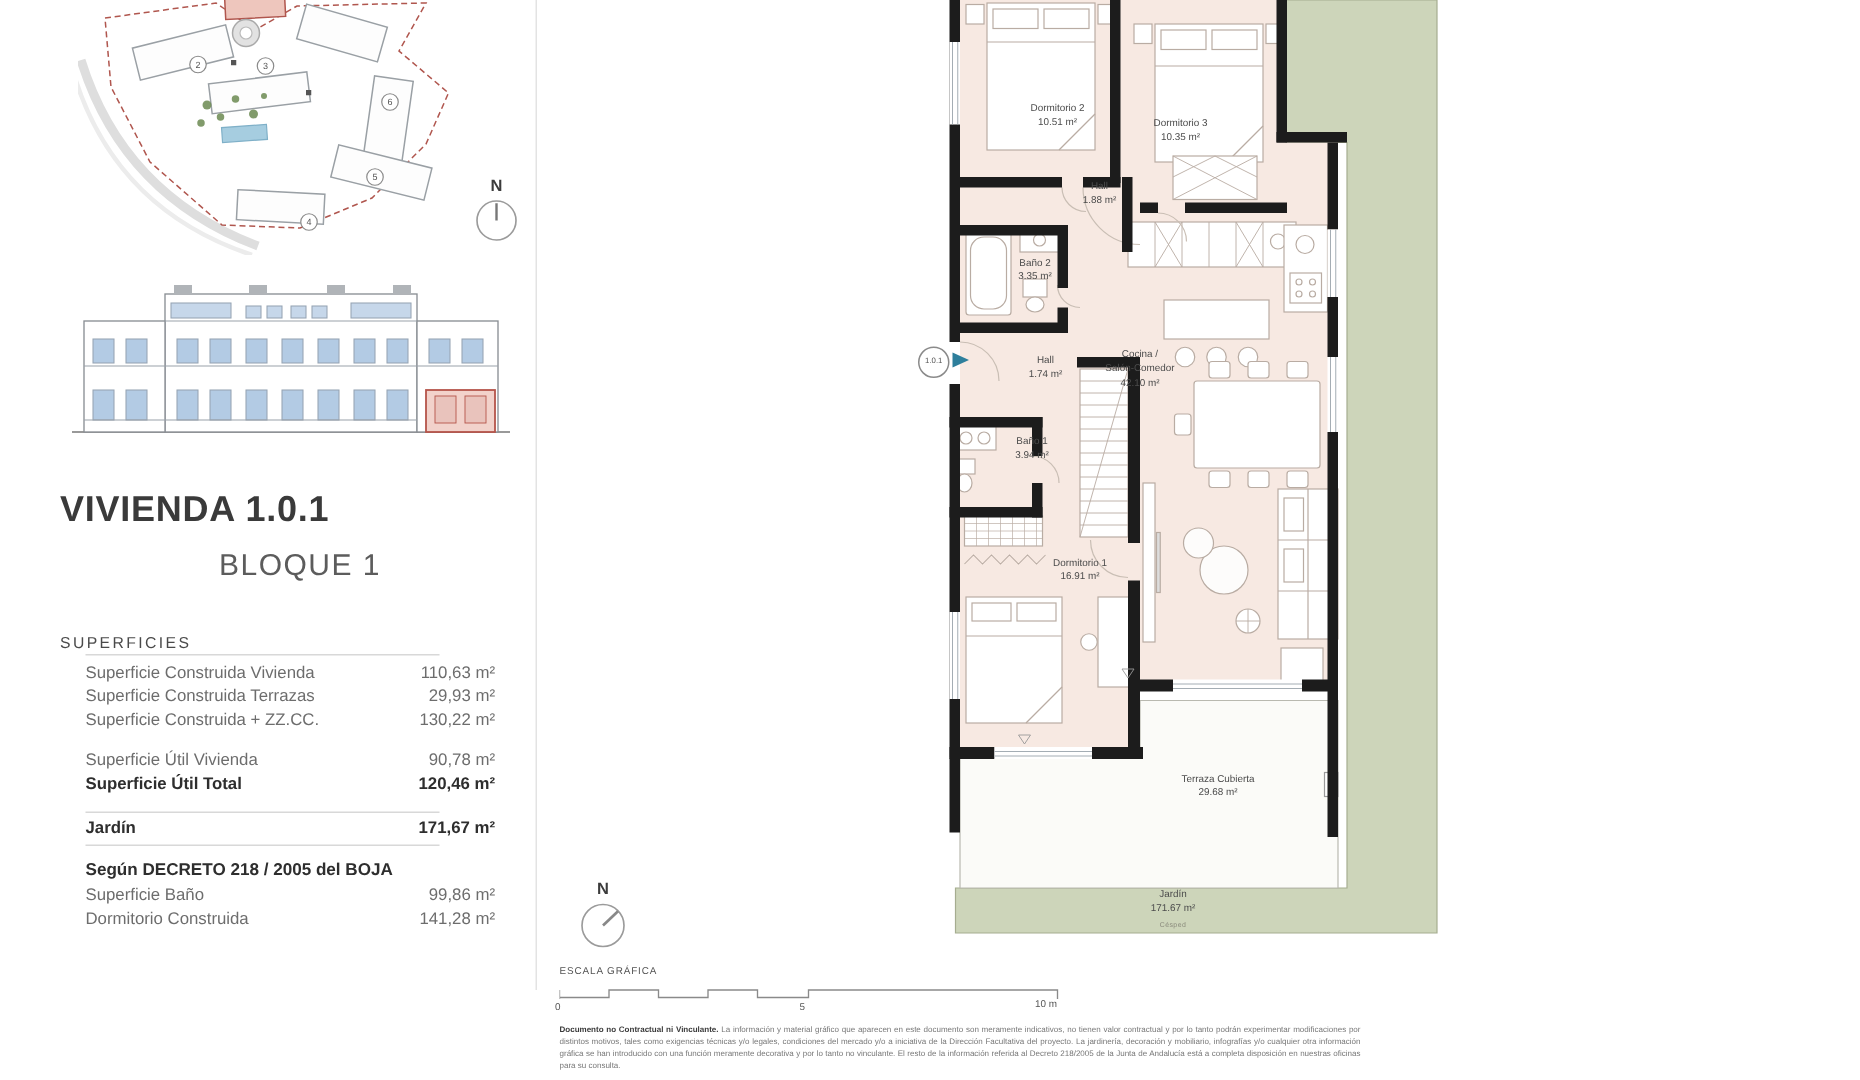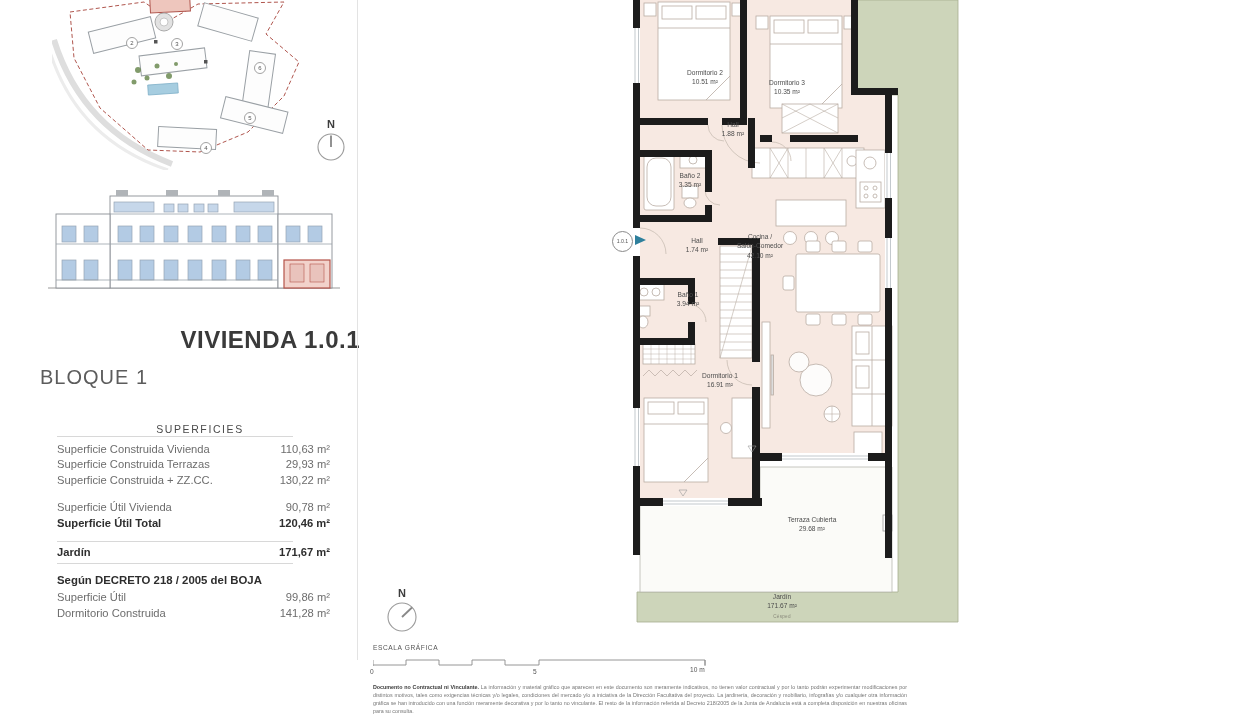--- a/index.html
+++ b/index.html
@@ -2,25 +2,25 @@
 <html><head>
 <meta charset="utf-8">
 <style>
   html,body{margin:0;padding:0}
   body{width:1240px;height:720px;position:relative;background:#fff;overflow:hidden;
        font-family:"Liberation Sans",sans-serif;color:#444}
   .abs{position:absolute}
 
   
   .divider-v{position:absolute;left:357px;top:0;width:1px;height:660px;background:#e3e3e3}
-  .title{position:absolute;left:40px;top:326px;width:320px;text-align:right;
+  .title{position:absolute;left:40px;top:326px;width:320px;text-align:left;
          font-size:24px;font-weight:bold;letter-spacing:.5px;color:#3a3a3a}
-  .subtitle{position:absolute;left:40px;top:364px;width:320px;text-align:left;
+  .subtitle{position:absolute;left:40px;top:364px;width:320px;text-align:center;
             font-size:20px;line-height:26px;color:#5c5c5c;letter-spacing:1px}
-  .surf-head{position:absolute;left:40px;top:423px;width:320px;text-align:center;
+  .surf-head{position:absolute;left:40px;top:423px;width:320px;text-align:left;
              font-size:10.5px;letter-spacing:1.6px;color:#4a4a4a}
   .surfaces{position:absolute;left:57px;top:436px;width:273px;font-size:11.2px;color:#6d6d6d}
   .hr{width:236px;border-top:1px solid #d8d8d8;height:0}
   .srow{display:flex;justify-content:space-between;line-height:15.4px}
   .sl{white-space:nowrap}
   .sv{white-space:nowrap}
   .total .sl{font-weight:bold;color:#2e2e2e}
   .total .sv{font-weight:bold;color:#2e2e2e}
   .spacer12{height:12px}.spacer10{height:10px}.spacer8{height:8px}.spacer2{height:2px}
   .jrow{padding:3px 0}
@@ -193,21 +193,21 @@
   <div class="hr"></div>
   <div class="srow total jrow">
       <span class="sl">Jardín</span>
       <span class="sv">171,67 m²</span>
     </div>
   <div class="hr"></div>
   <div class="spacer8"></div>
   <div class="decree">Según DECRETO 218 / 2005 del BOJA</div>
   <div class="spacer2"></div>
   <div class="srow">
-      <span class="sl">Superficie Útil</span>
+      <span class="sl">Superficie Baño</span>
       <span class="sv">99,86 m²</span>
     </div>
   <div class="srow">
       <span class="sl">Dormitorio Construida</span>
       <span class="sv">141,28 m²</span>
     </div>
 </div>
 
 <div class="divider-v"></div>
 

